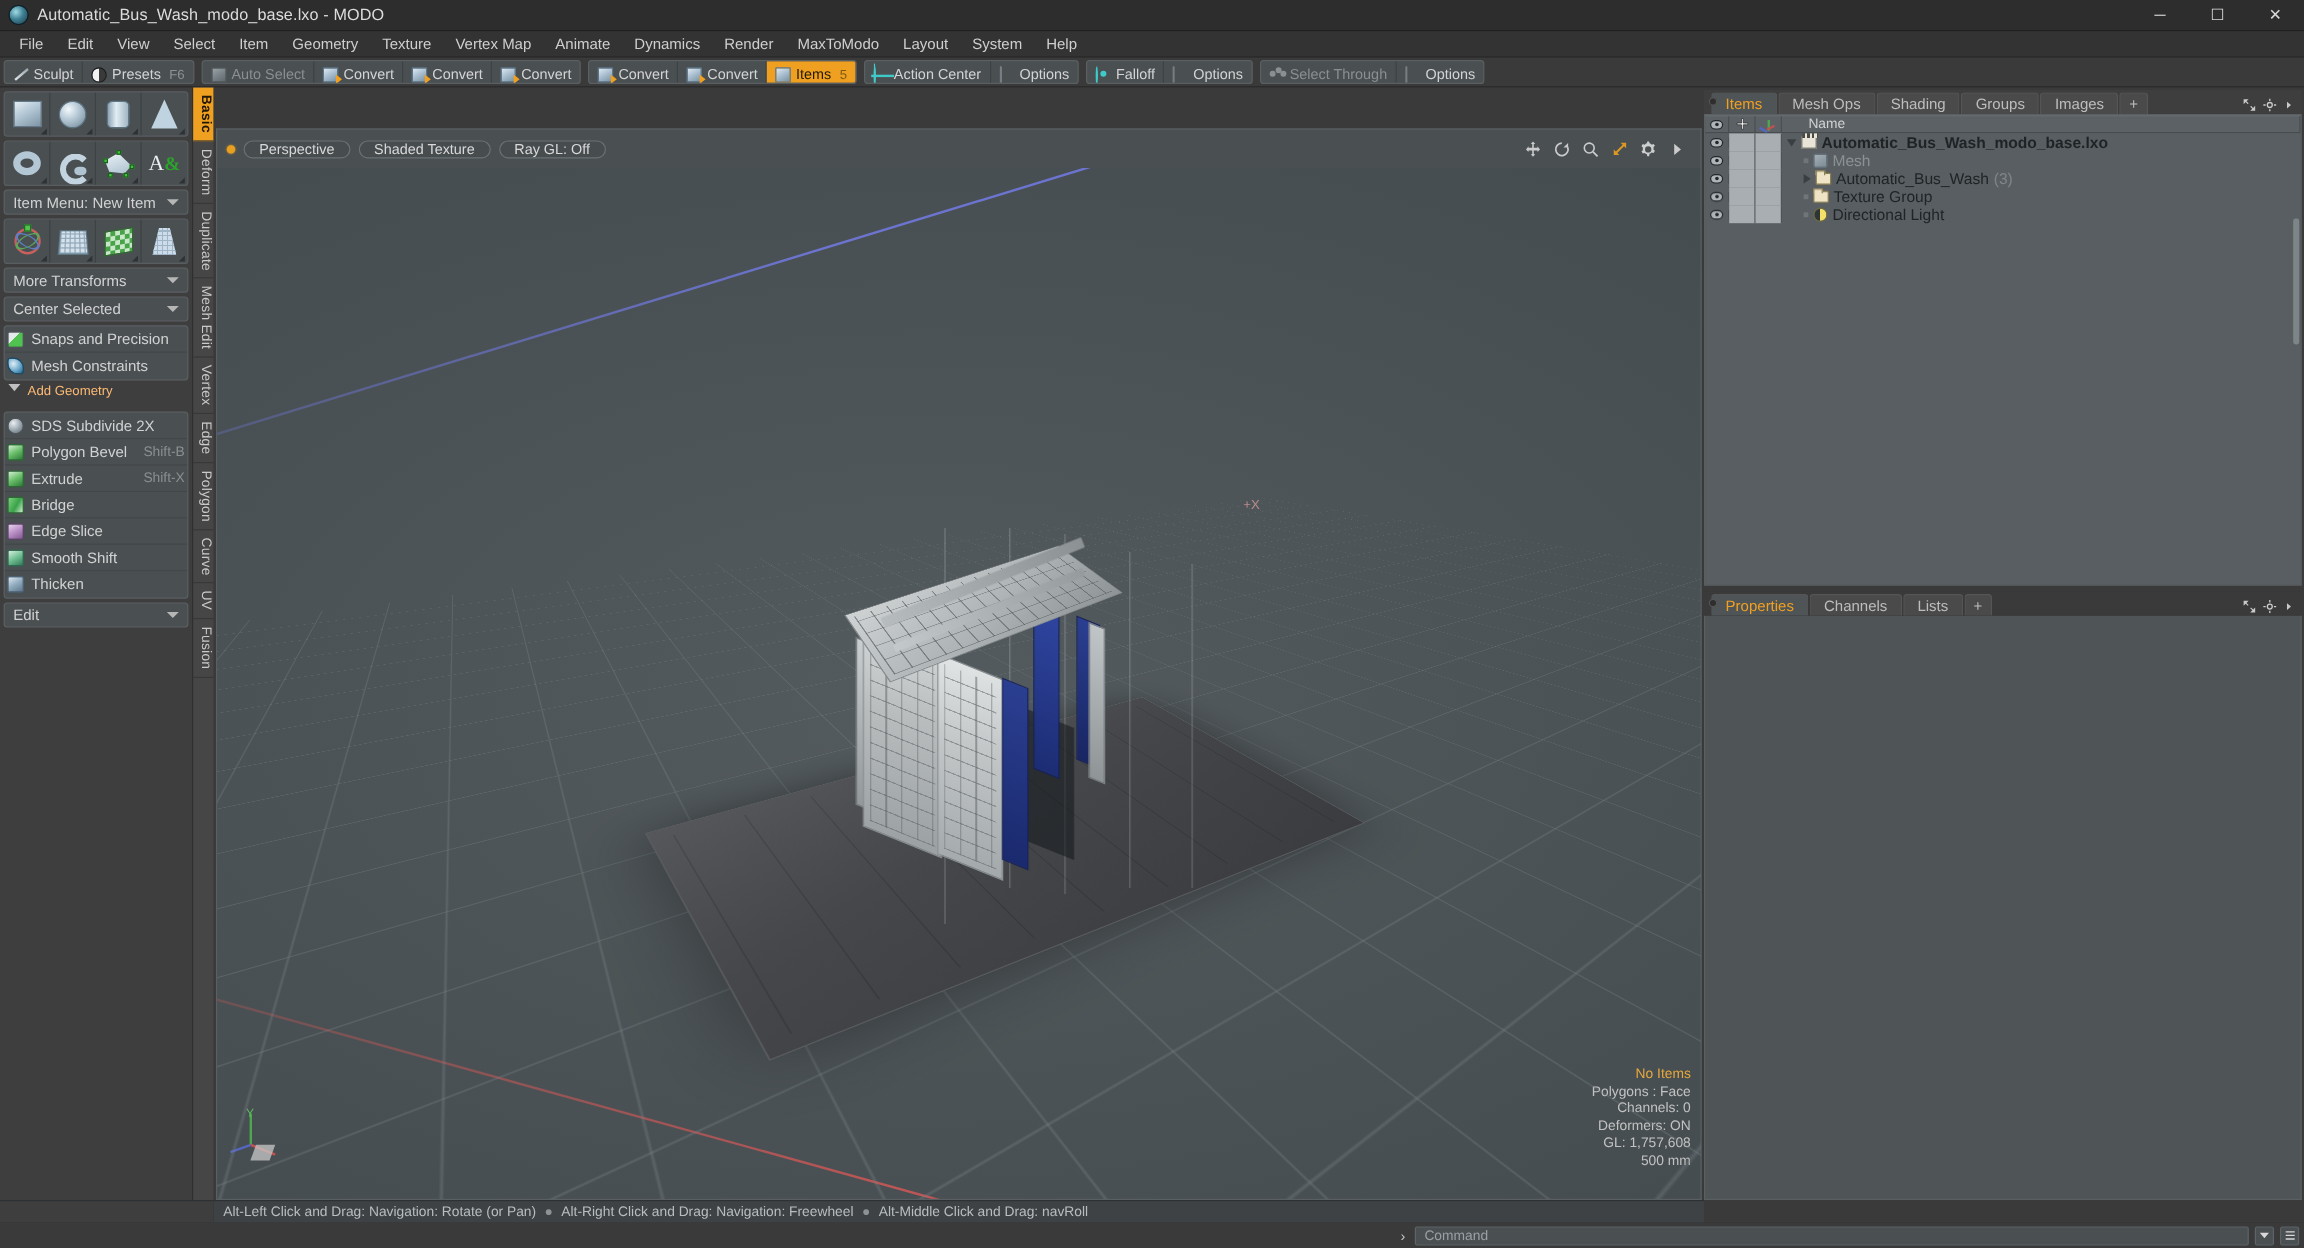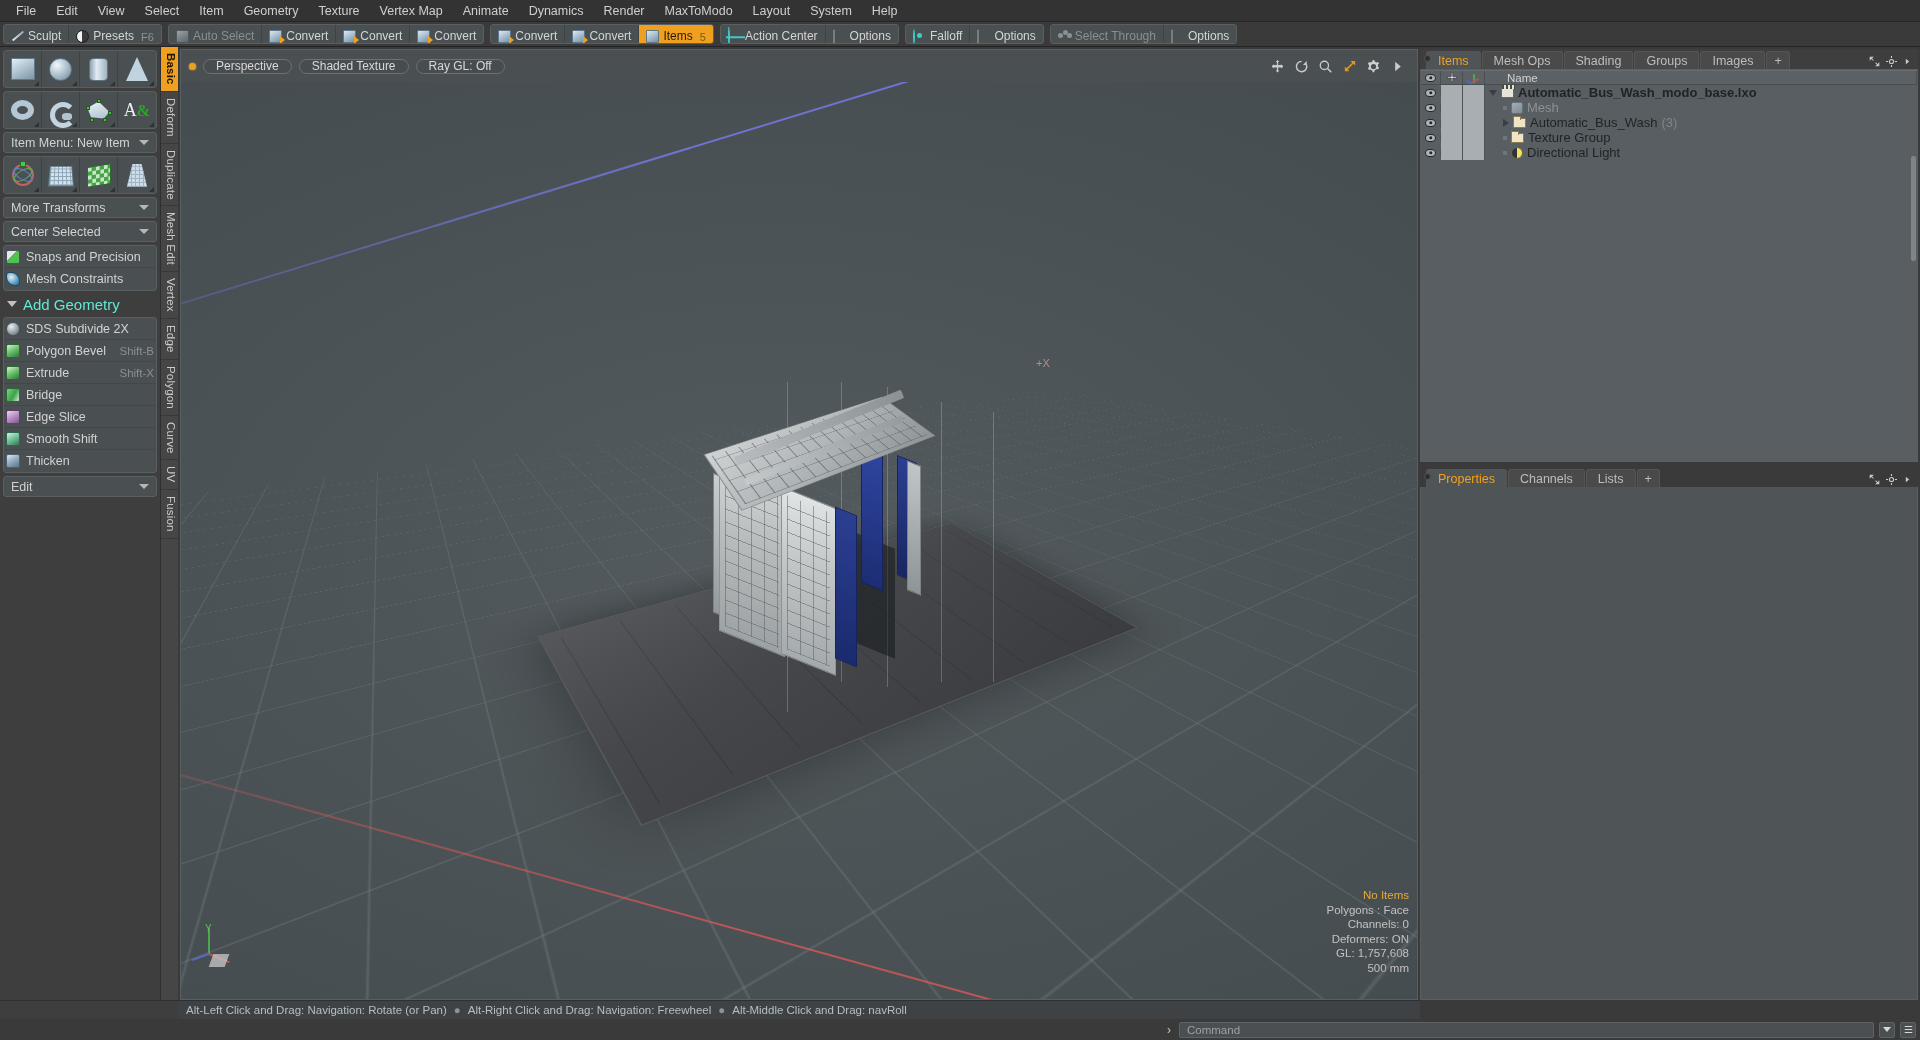--- a/index.html
+++ b/index.html
@@ -127,22 +127,22 @@
   .lp-dropdown .caret { margin-left: auto; width:0;height:0;border-left:5px solid transparent;border-right:5px solid transparent;border-top:5px solid #b6b6b6;}
 
   .lp-list { background: #4a4f52; border: 1px solid #5a5f62; border-radius: 3px; overflow: hidden; }
   .lp-row {
     height: 22px; display: flex; align-items: center; gap: 6px; padding: 0 2px;
     font-size: 12.5px; color: #d2d2d2; border-bottom: 1px solid #434749;
   }
   .lp-row:last-child { border-bottom: none; }
   .lp-row .sc { margin-left: auto; color: #8a8f92; font-size: 11.5px; }
   .lp-section-head {
-    display: flex; align-items: center; gap: 6px; height: 20px; padding: 0 4px;
-    font-size: 15px; color: #5eead4;
+    display: flex; align-items: flex-start; gap: 6px; height: 20px; padding: 0 4px;
+    font-size: 11px; color: #fdba74;
   }
   .lp-section-head .tri { width:0;height:0;border-left:5px solid transparent;border-right:5px solid transparent;border-top:6px solid #c0c0c0;}
   .mini-ico { width: 14px; height: 14px; flex: 0 0 14px; border-radius: 2px; }
   .mi-sds { background: radial-gradient(circle at 35% 30%, #e9eef2, #8e9aa3 60%, #5d666d); border-radius:50%; border:1px solid #4c5359;}
   .mi-bevel { background: linear-gradient(150deg,#d9f0d9 0%,#69bd69 50%,#2d7a38 100%); border:1px solid #296b31;}
   .mi-extr { background: linear-gradient(150deg,#d9f0d9 0%,#69bd69 50%,#2d7a38 100%); border:1px solid #296b31;}
   .mi-bridge { background: linear-gradient(120deg,#7fd27f 0%,#3aa24a 55%,#d6efd6 100%); border:1px solid #296b31;}
   .mi-slice { background: linear-gradient(150deg,#e7d6ec 0%,#b98ec6 50%,#7d5a8c 100%); border:1px solid #5d4169;}
   .mi-smooth { background: linear-gradient(150deg,#d9efe0 0%,#71bf93 50%,#33785a 100%); border:1px solid #2c6a4f;}
   .mi-thick { background: linear-gradient(150deg,#dfe9f1 0%,#8fa9bd 50%,#5d7689 100%); border:1px solid #4b6174;}
@@ -157,21 +157,21 @@
   .vtab {
     writing-mode: vertical-rl; text-orientation: mixed; font-size: 11.5px; color: #cacaca;
     padding: 6px 1px; text-align: center; border-bottom: 1px solid #383838; letter-spacing: .2px;
   }
   .vtab.active { background: #f0a020; color: #201704; font-weight: bold; }
 
   
   .viewport-wrap { flex: 1 1 auto; display: flex; flex-direction: column; min-width: 0; background:#3a3a3a; padding: 2px 2px 0 2px;}
   .vp-header {
     height: 21px; flex: 0 0 21px; background: #4a4f52; border: 1px solid #595f62;
-    border-bottom: none; display: flex; align-items: center; gap: 7px; padding: 16px 8px;
+    border-bottom: none; display: flex; align-items: center; gap: 7px; padding: 16px 8px; margin-top: 32px;
   }
   .vp-dot { width: 7px; height: 7px; border-radius: 50%; background: #e8a020; box-shadow: 0 0 2px #e8a020;}
   .vp-pill {
     height: 15px; padding: 0 12px; border: 1px solid #6b7174; border-radius: 8px;
     font-size: 12px; color: #d8d8d8; display: flex; align-items: center; background: #474c4f;
   }
   .vp-tools { margin-left: auto; display: flex; align-items: center; gap: 9px; padding-right: 4px;}
   .vpt { width: 15px; height: 15px; opacity: .92; }
   .viewport { flex: 1 1 auto; position: relative; overflow: hidden; border: 1px solid #595f62; border-top:none;
     background: #4b5255; }
@@ -361,20 +361,29 @@
   }
   .cmd-btn { width: 16px; height: 16px; background: #4a4f52; border: 1px solid #5d6366; border-radius: 2px;
     display:flex;align-items:center;justify-content:center; }
   .bar-left-stub { width: 178px; flex: 0 0 178px; }
 </style>
 </head>
 <body>
 
 <div class="app">
 
+  <div class="titlebar">
+    <div class="title-icon"></div>
+    <div class="title-text">Automatic_Bus_Wash_modo_base.lxo - MODO</div>
+    <div class="win-buttons">
+      <div class="win-btn">─</div>
+      <div class="win-btn">☐</div>
+      <div class="win-btn close">✕</div>
+    </div>
+  </div>
 
   <div class="menubar">
     <div class="menu-item">File</div>
     <div class="menu-item">Edit</div>
     <div class="menu-item">View</div>
     <div class="menu-item">Select</div>
     <div class="menu-item">Item</div>
     <div class="menu-item">Geometry</div>
     <div class="menu-item">Texture</div>
     <div class="menu-item">Vertex Map</div>

